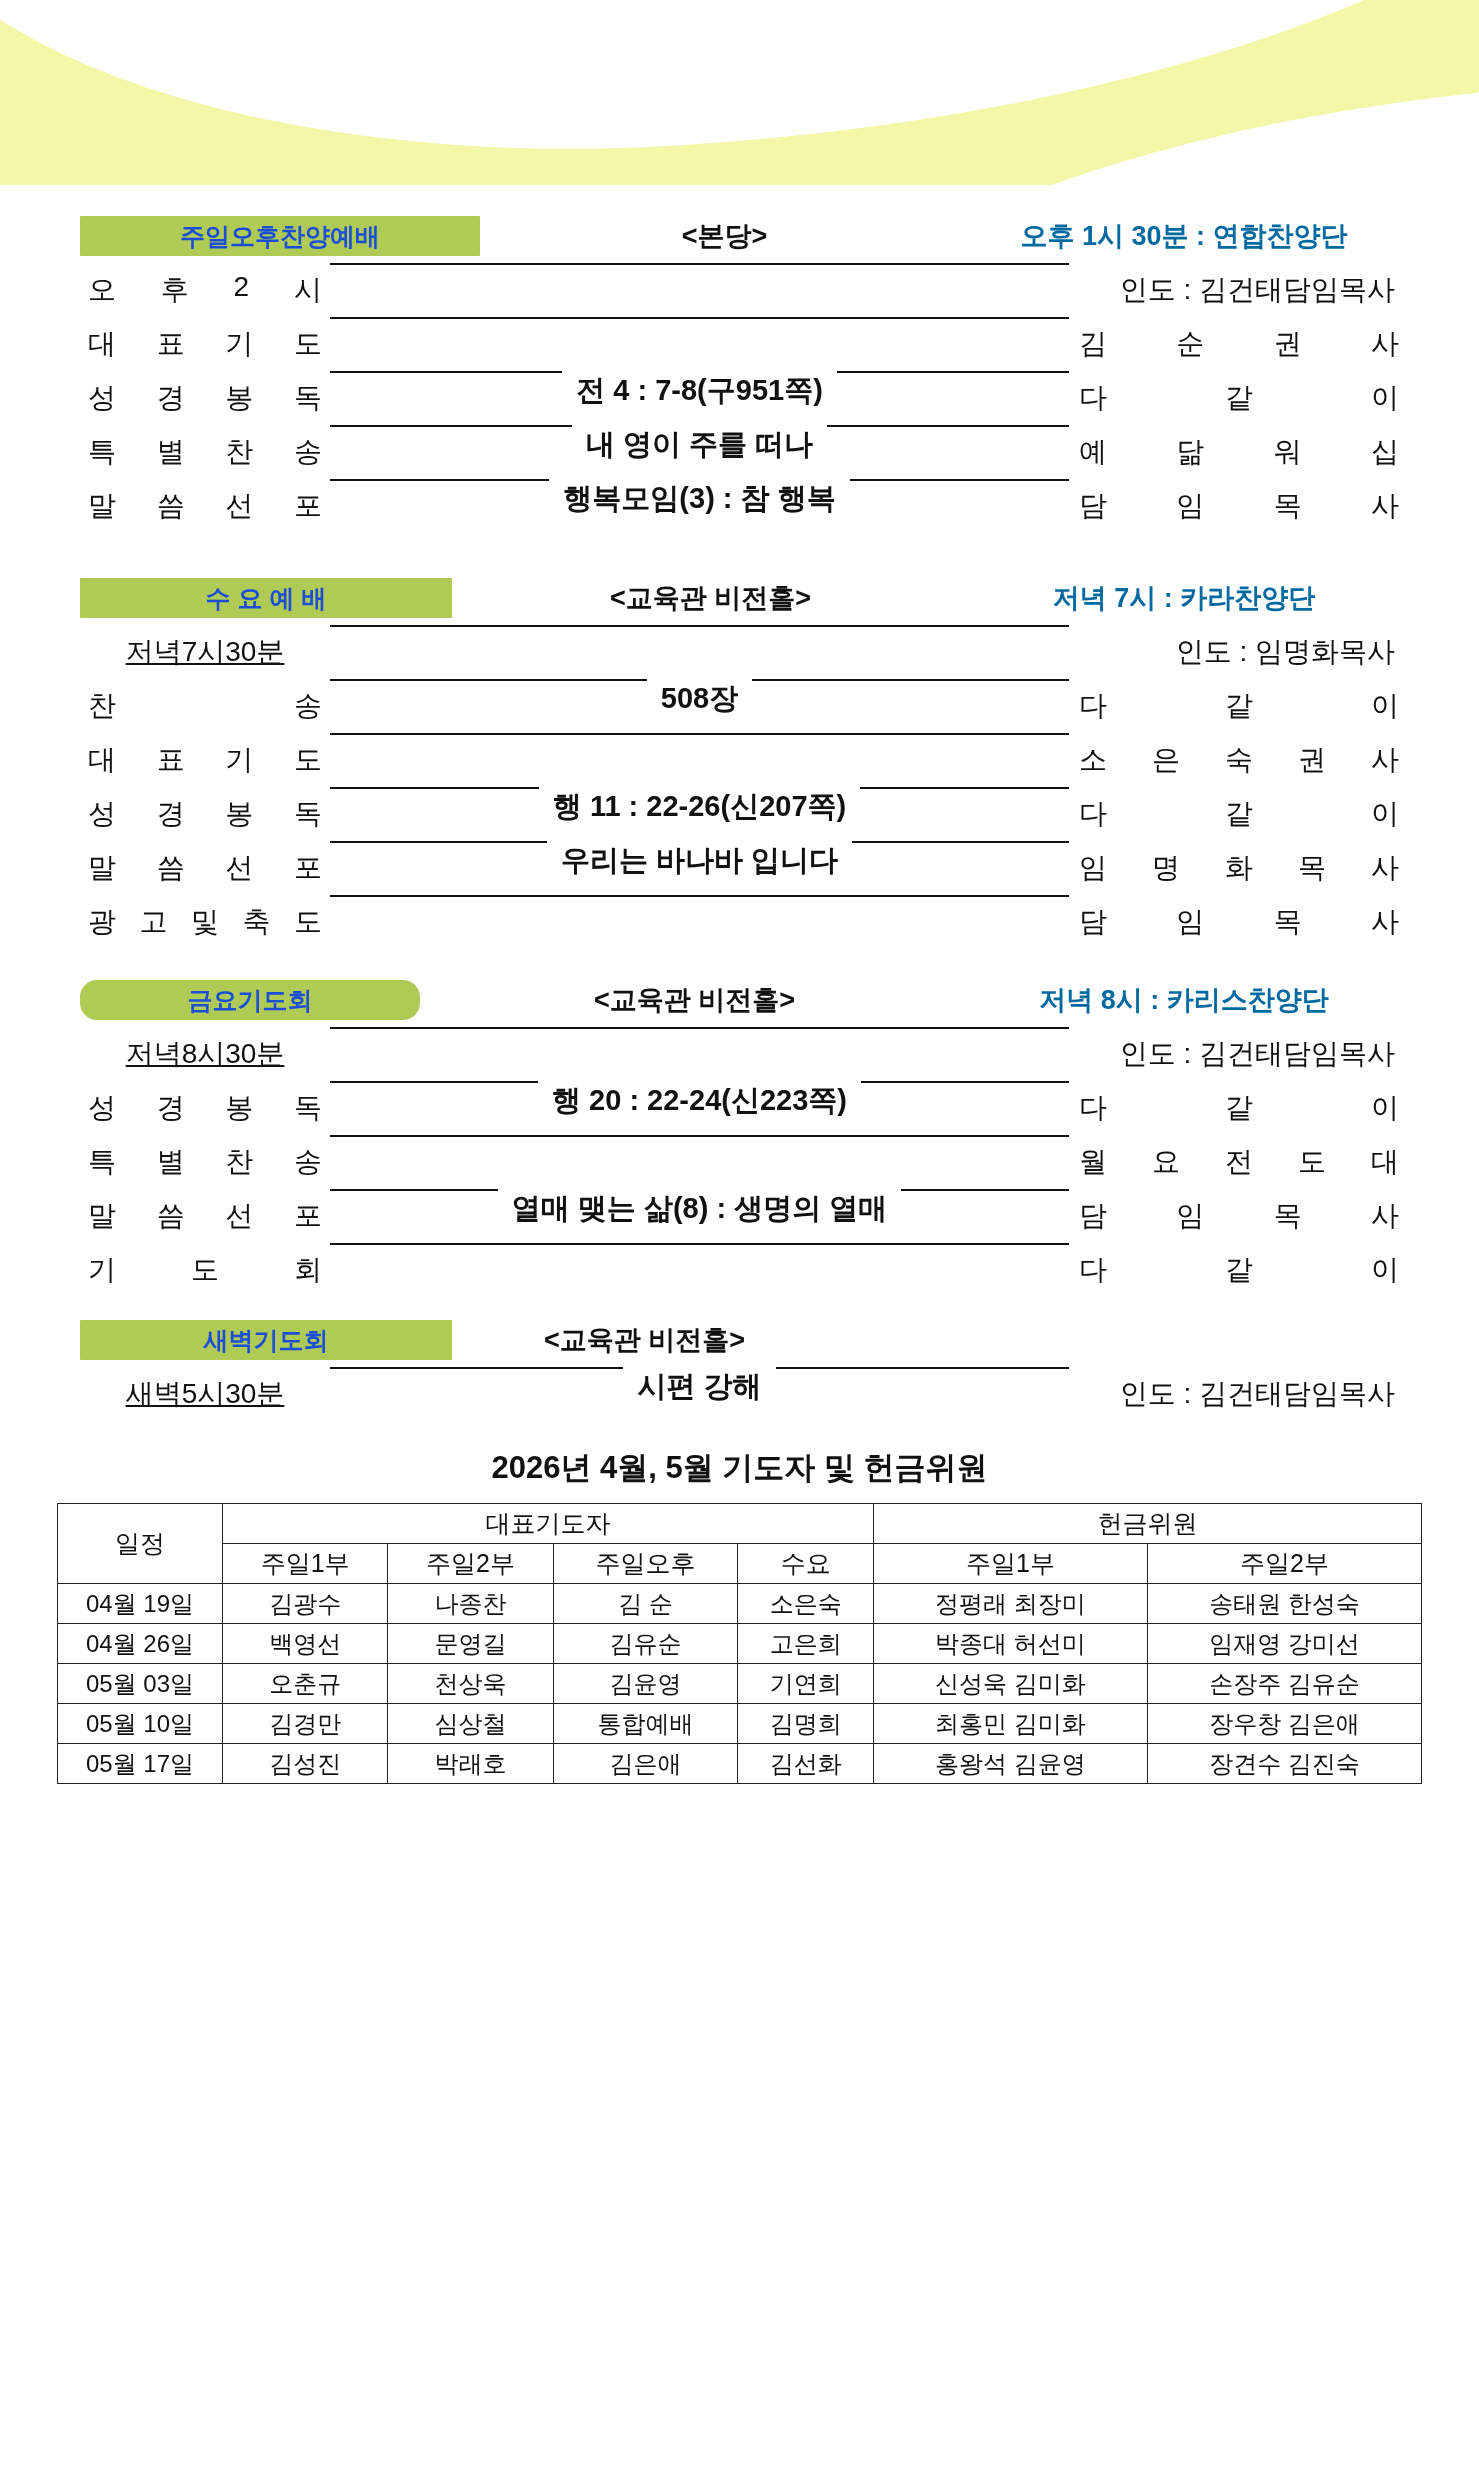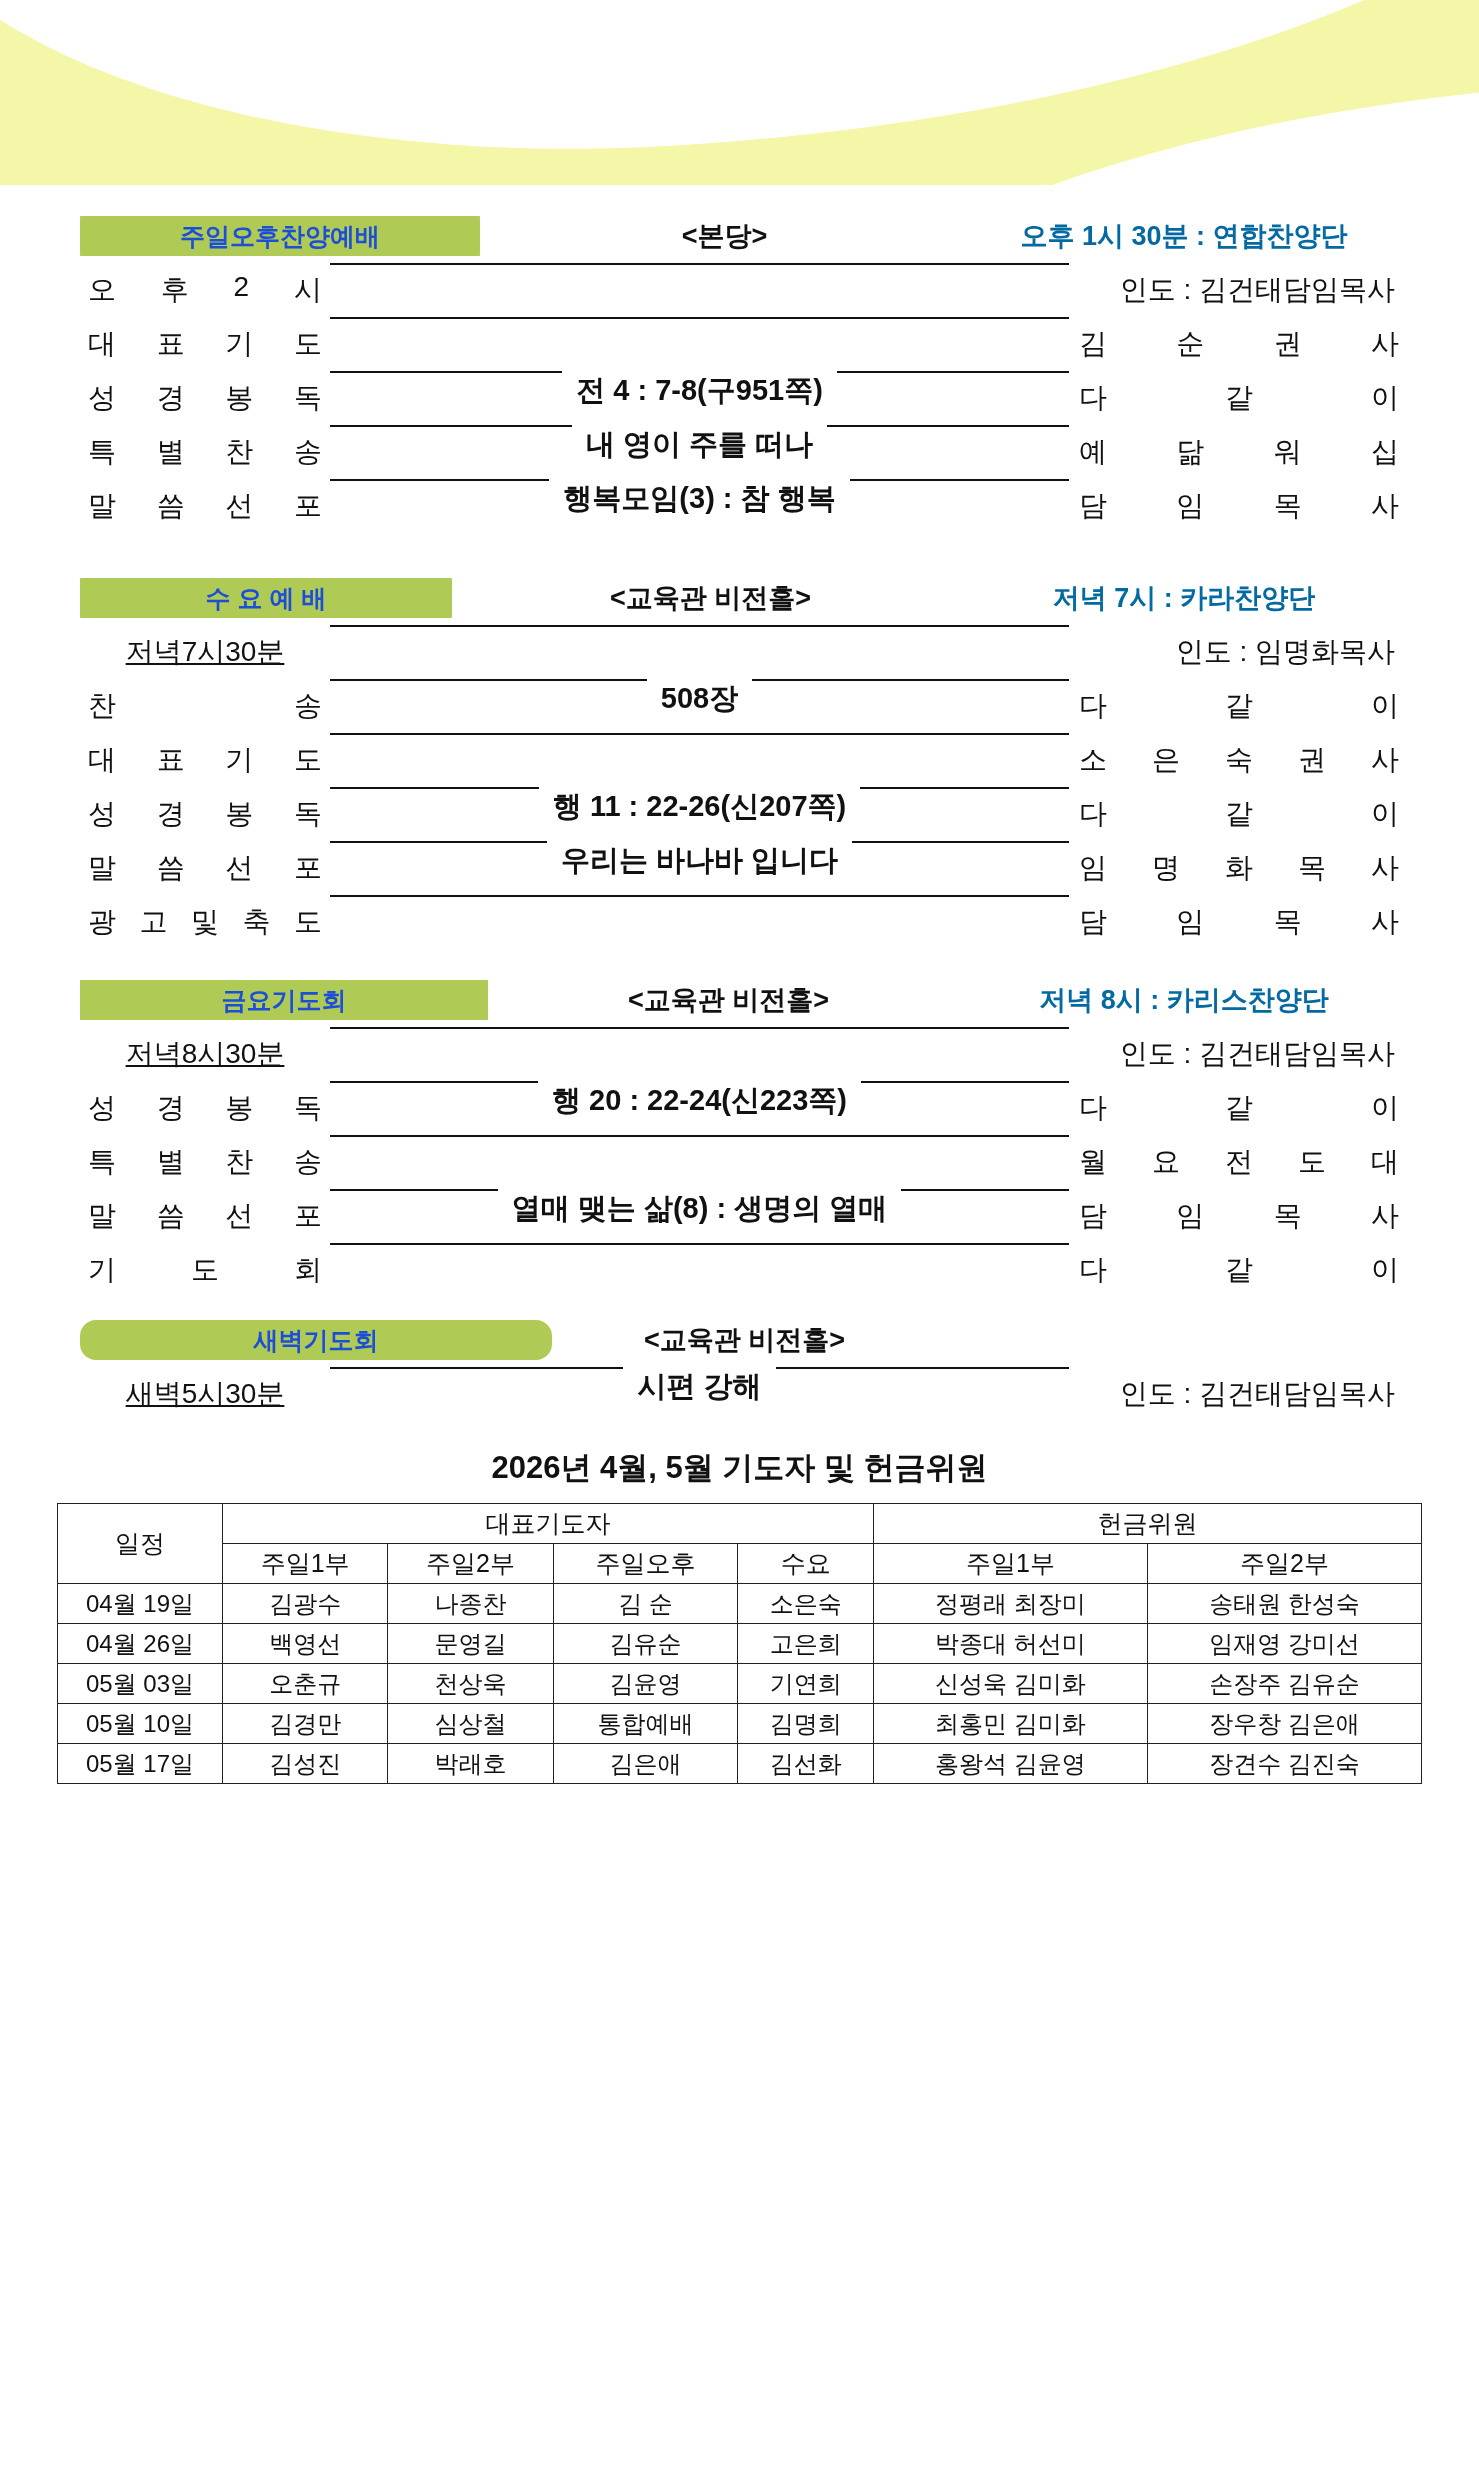--- a/index.html
+++ b/index.html
@@ -381,21 +381,21 @@
         <div class="c-right">
           <span class="ch">담</span>
           <span class="ch">임</span>
           <span class="ch">목</span>
           <span class="ch">사</span>
         </div>
       </div>
     </div>
     <div class="section" style="margin: 30px 0px 0px; padding: 0px 80px;">
       <div class="sec-head">
-        <div class="sec-tag" style="width: 408px;">금요기도회</div>
+        <div class="sec-tag" style="width: 340px; border-radius: 17px;">금요기도회</div>
         <div class="sec-place" style="flex: 1 1 auto;">&lt;교육관 비전홀&gt;</div>
         <div class="sec-note" style="width: 430px;">저녁 8시 : 카리스찬양단</div>
       </div>
       <div class="row">
         <div class="c-label plain">저녁8시30분</div>
         <div class="c-mid">
           <div class="line"></div>
         </div>
         <div class="c-right plain">인도 : 김건태담임목사</div>
       </div>
@@ -465,21 +465,21 @@
         </div>
         <div class="c-right">
           <span class="ch">다</span>
           <span class="ch">같</span>
           <span class="ch">이</span>
         </div>
       </div>
     </div>
     <div class="section" style="margin: 22px 0px 0px; padding: 0px 80px;">
       <div class="sec-head">
-        <div class="sec-tag" style="width: 472px; border-radius: 16px;">새벽기도회</div>
+        <div class="sec-tag" style="width: 372px;">새벽기도회</div>
         <div class="sec-place" style="flex: 1 1 auto; text-align: left; padding-left: 92px;">&lt;교육관 비전홀&gt;</div>
       </div>
       <div class="row">
         <div class="c-label plain">새벽5시30분</div>
         <div class="c-mid">
           <div class="line"></div>
           <div class="mid-text">시편 강해</div>
           <div class="line"></div>
         </div>
         <div class="c-right plain">인도 : 김건태담임목사</div>

